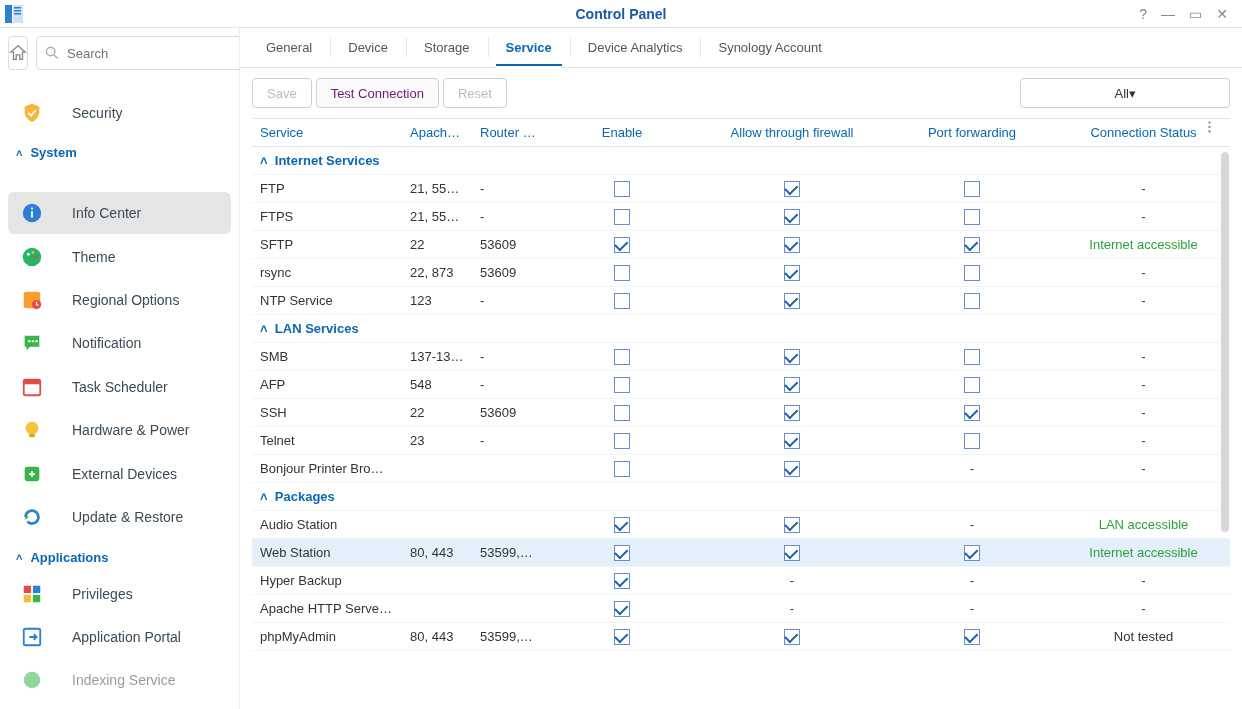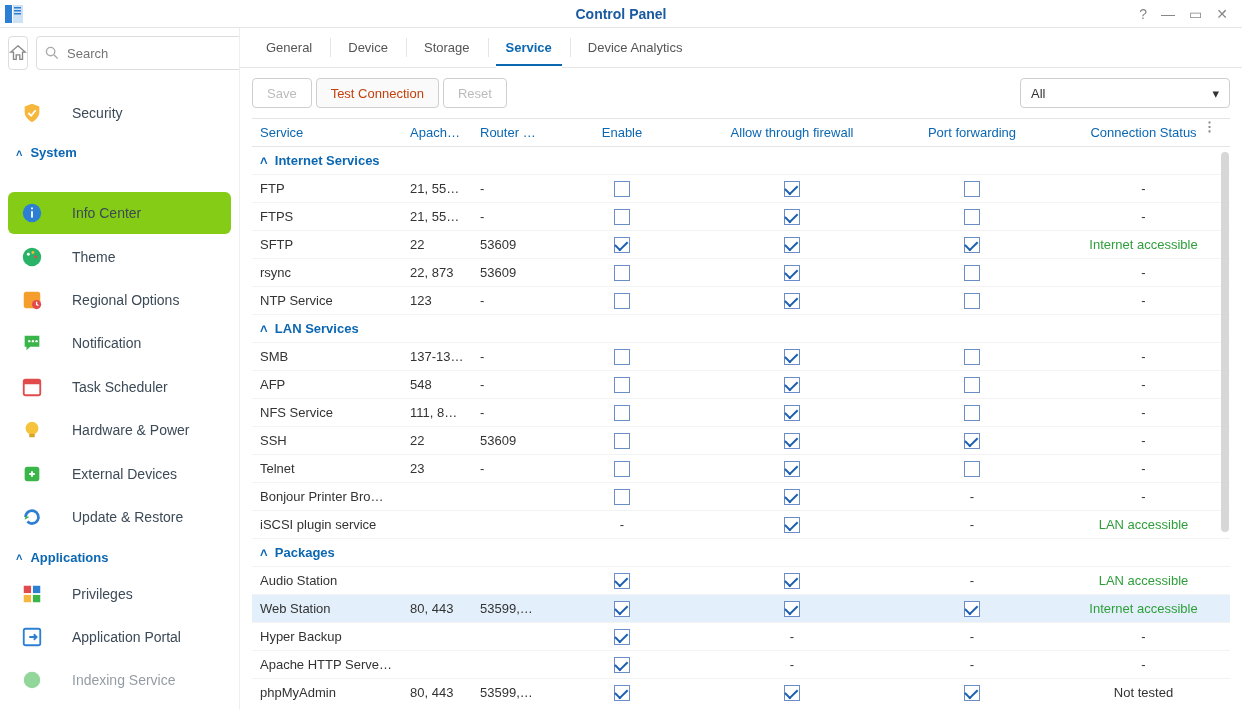--- a/index.html
+++ b/index.html
@@ -9,35 +9,35 @@
   .titlebar .app-title { position:absolute; left:0; right:0; text-align:center; font-size:14px; font-weight:600; color:#1a5aa0; pointer-events:none;}
   .titlebar .win-ctrls { margin-left:auto; display:flex; gap:14px; padding-right:14px; color:#888; }
   .titlebar .win-ctrls > span { cursor:pointer; font-size:14px;}
   .body-wrap { display:flex; height:681px; }
   .sidebar { width:240px; border-right:1px solid #eee; display:flex; flex-direction:column; padding:8px; gap:2px; overflow:hidden;}
   .side-top { display:flex; gap:8px; margin-bottom:20px;}
   .home-btn { width:38px; height:34px; border:1px solid #ddd; border-radius:4px; background:#fff; display:flex; align-items:center; justify-content:center; cursor:pointer; color:#777;}
   .search-box { flex:1; height:34px; border:1px solid #ddd; border-radius:4px; display:flex; align-items:center; padding:0 8px; gap:6px;}
   .search-box input { border:none; outline:none; flex:1; font-size:13px; background:transparent;}
   .side-item { display:flex; align-items:center; gap:28px; height:46px; padding:0 12px; border-radius:6px; cursor:pointer; font-size:14px; color:#3c4a57;}
-  .side-item.selected { background:#84cc16;margin-top:24px; }
+  .side-item.selected { background:#e5e5e5;margin-top:24px; }
   .side-item .ico { width:24px; height:24px; display:flex; align-items:center; justify-content:center; flex-shrink:0;}
   .side-group { display:flex; align-items:center; gap:8px; padding:10px 8px 6px; font-size:13px; font-weight:600; color:#0b67b2; cursor:pointer;}
   .side-group .chev { font-size:11px; }
   .main { flex:1; display:flex; flex-direction:column; position:relative; }
   .tabbar { display:flex; height:40px; border-bottom:1px solid #e5e5e5; padding-left:8px;}
   .tab { padding:0 18px; display:flex; align-items:center; font-size:13px; color:#555; cursor:pointer; position:relative;}
   .tab + .tab::before { content:""; position:absolute; left:0; top:10px; bottom:10px; width:1px; background:#e5e5e5;}
   .tab.active { color:#0b67b2; font-weight:600;}
   .tab.active::after { content:""; position:absolute; left:8px; right:8px; bottom:-1px; height:2px; background:#fff; border-top:2px solid #0b67b2; }
   .toolbar { display:flex; align-items:center; padding:10px 12px; gap:4px;}
-  .btn { height:30px; padding:0 14px; border:1px solid #cfcfcf; background:#fafafa; border-radius:4px; font-size:13px; color:#c2410c; cursor:pointer; display:flex; align-items:center;}
+  .btn { height:30px; padding:0 14px; border:1px solid #cfcfcf; background:#fafafa; border-radius:4px; font-size:13px; color:#701a75; cursor:pointer; display:flex; align-items:center;}
   .btn.disabled { color:#bbb; background:#fff; cursor:default;}
   .spacer { flex:1; }
-  .dropdown { width:210px; height:30px; border:1px solid #cfcfcf; border-radius:4px; background:#fff; display:flex; align-items:center; padding:0 10px; font-size:13px; color:#333; cursor:pointer; justify-content:space-between;}
+  .dropdown { width:210px; height:30px; border:1px solid #cfcfcf; border-radius:4px; background:#fff; display:flex; align-items:center; padding:0 10px; font-size:13px; color:#333; cursor:pointer; justify-content:center;}
   .table-wrap { flex:1; overflow:hidden; position:relative; margin:0 12px 8px;}
   table { border-collapse:collapse; width:100%; font-size:13px; table-layout:fixed;}
   thead th { text-align:left; font-weight:400; color:#0b67b2; padding:6px 8px; border-bottom:1px solid #e5e5e5; border-top:1px solid #e5e5e5; white-space:nowrap; overflow:hidden; text-overflow:ellipsis;}
   thead th.center { text-align:center; }
   tbody td { padding:5px 8px; border-bottom:1px solid #f3f3f3; white-space:nowrap; overflow:hidden; text-overflow:ellipsis; height:28px;}
   tbody td.center { text-align:center;}
   tbody tr.selected { background:#e3f0fb;}
   tbody tr.section td { color:#0b67b2; font-weight:600; font-size:13px; }
   .cbx { display:inline-flex; width:16px; height:16px; border:1px solid #6a8cc7; background:#fff; align-items:center; justify-content:center; cursor:pointer; vertical-align:middle;}
   .cbx.checked::after { content:""; width:10px; height:6px; border-left:2px solid #1c5fb0; border-bottom:2px solid #1c5fb0; transform:rotate(-45deg) translateY(-1px);}
@@ -213,20 +213,21 @@
     </div>
   </div>
 
   <div class="main">
     <div class="tabbar">
       <div class="tab">General</div>
       <div class="tab">Device</div>
       <div class="tab">Storage</div>
       <div class="tab active">Service</div>
       <div class="tab">Device Analytics</div>
+      <div class="tab">Synology Account</div>
     </div>
 
     <div class="toolbar">
       <div class="btn disabled">Save</div>
       <div class="btn">Test Connection</div>
       <div class="btn disabled">Reset</div>
       <div class="spacer"></div>
       <div class="dropdown">
         <span>All</span>
         <span>▾</span>
@@ -322,29 +323,20 @@
             <tr class="">
     <td>AFP</td>
     <td>548</td>
     <td>-</td>
     <td class="center"><span class="cbx"></span></td>
     <td class="center"><span class="cbx checked"></span></td>
     <td class="center"><span class="cbx"></span></td>
     <td class="center">-</td>
   </tr>
             <tr class="">
-    <td>NFS Service</td>
-    <td>111, 8…</td>
-    <td>-</td>
-    <td class="center"><span class="cbx"></span></td>
-    <td class="center"><span class="cbx checked"></span></td>
-    <td class="center"><span class="cbx"></span></td>
-    <td class="center">-</td>
-  </tr>
-            <tr class="">
     <td>SSH</td>
     <td>22</td>
     <td>53609</td>
     <td class="center"><span class="cbx"></span></td>
     <td class="center"><span class="cbx checked"></span></td>
     <td class="center"><span class="cbx checked"></span></td>
     <td class="center">-</td>
   </tr>
             <tr class="">
     <td>Telnet</td>
@@ -356,29 +348,20 @@
     <td class="center">-</td>
   </tr>
             <tr class="">
     <td>Bonjour Printer Bro…</td>
     <td></td>
     <td></td>
     <td class="center"><span class="cbx"></span></td>
     <td class="center"><span class="cbx checked"></span></td>
     <td class="center"><span>-</span></td>
     <td class="center">-</td>
-  </tr>
-            <tr class="">
-    <td>iSCSI plugin service</td>
-    <td></td>
-    <td></td>
-    <td class="center"><span>-</span></td>
-    <td class="center"><span class="cbx checked"></span></td>
-    <td class="center"><span>-</span></td>
-    <td class="center"><span class="status-green">LAN accessible</span></td>
   </tr>
             <tr class="section">
               <td colspan="7"><span style="color:#0b67b2;">˄</span>&nbsp;&nbsp;Packages</td>
             </tr>
             <tr class="">
     <td>Audio Station</td>
     <td></td>
     <td></td>
     <td class="center"><span class="cbx checked"></span></td>
     <td class="center"><span class="cbx checked"></span></td>

